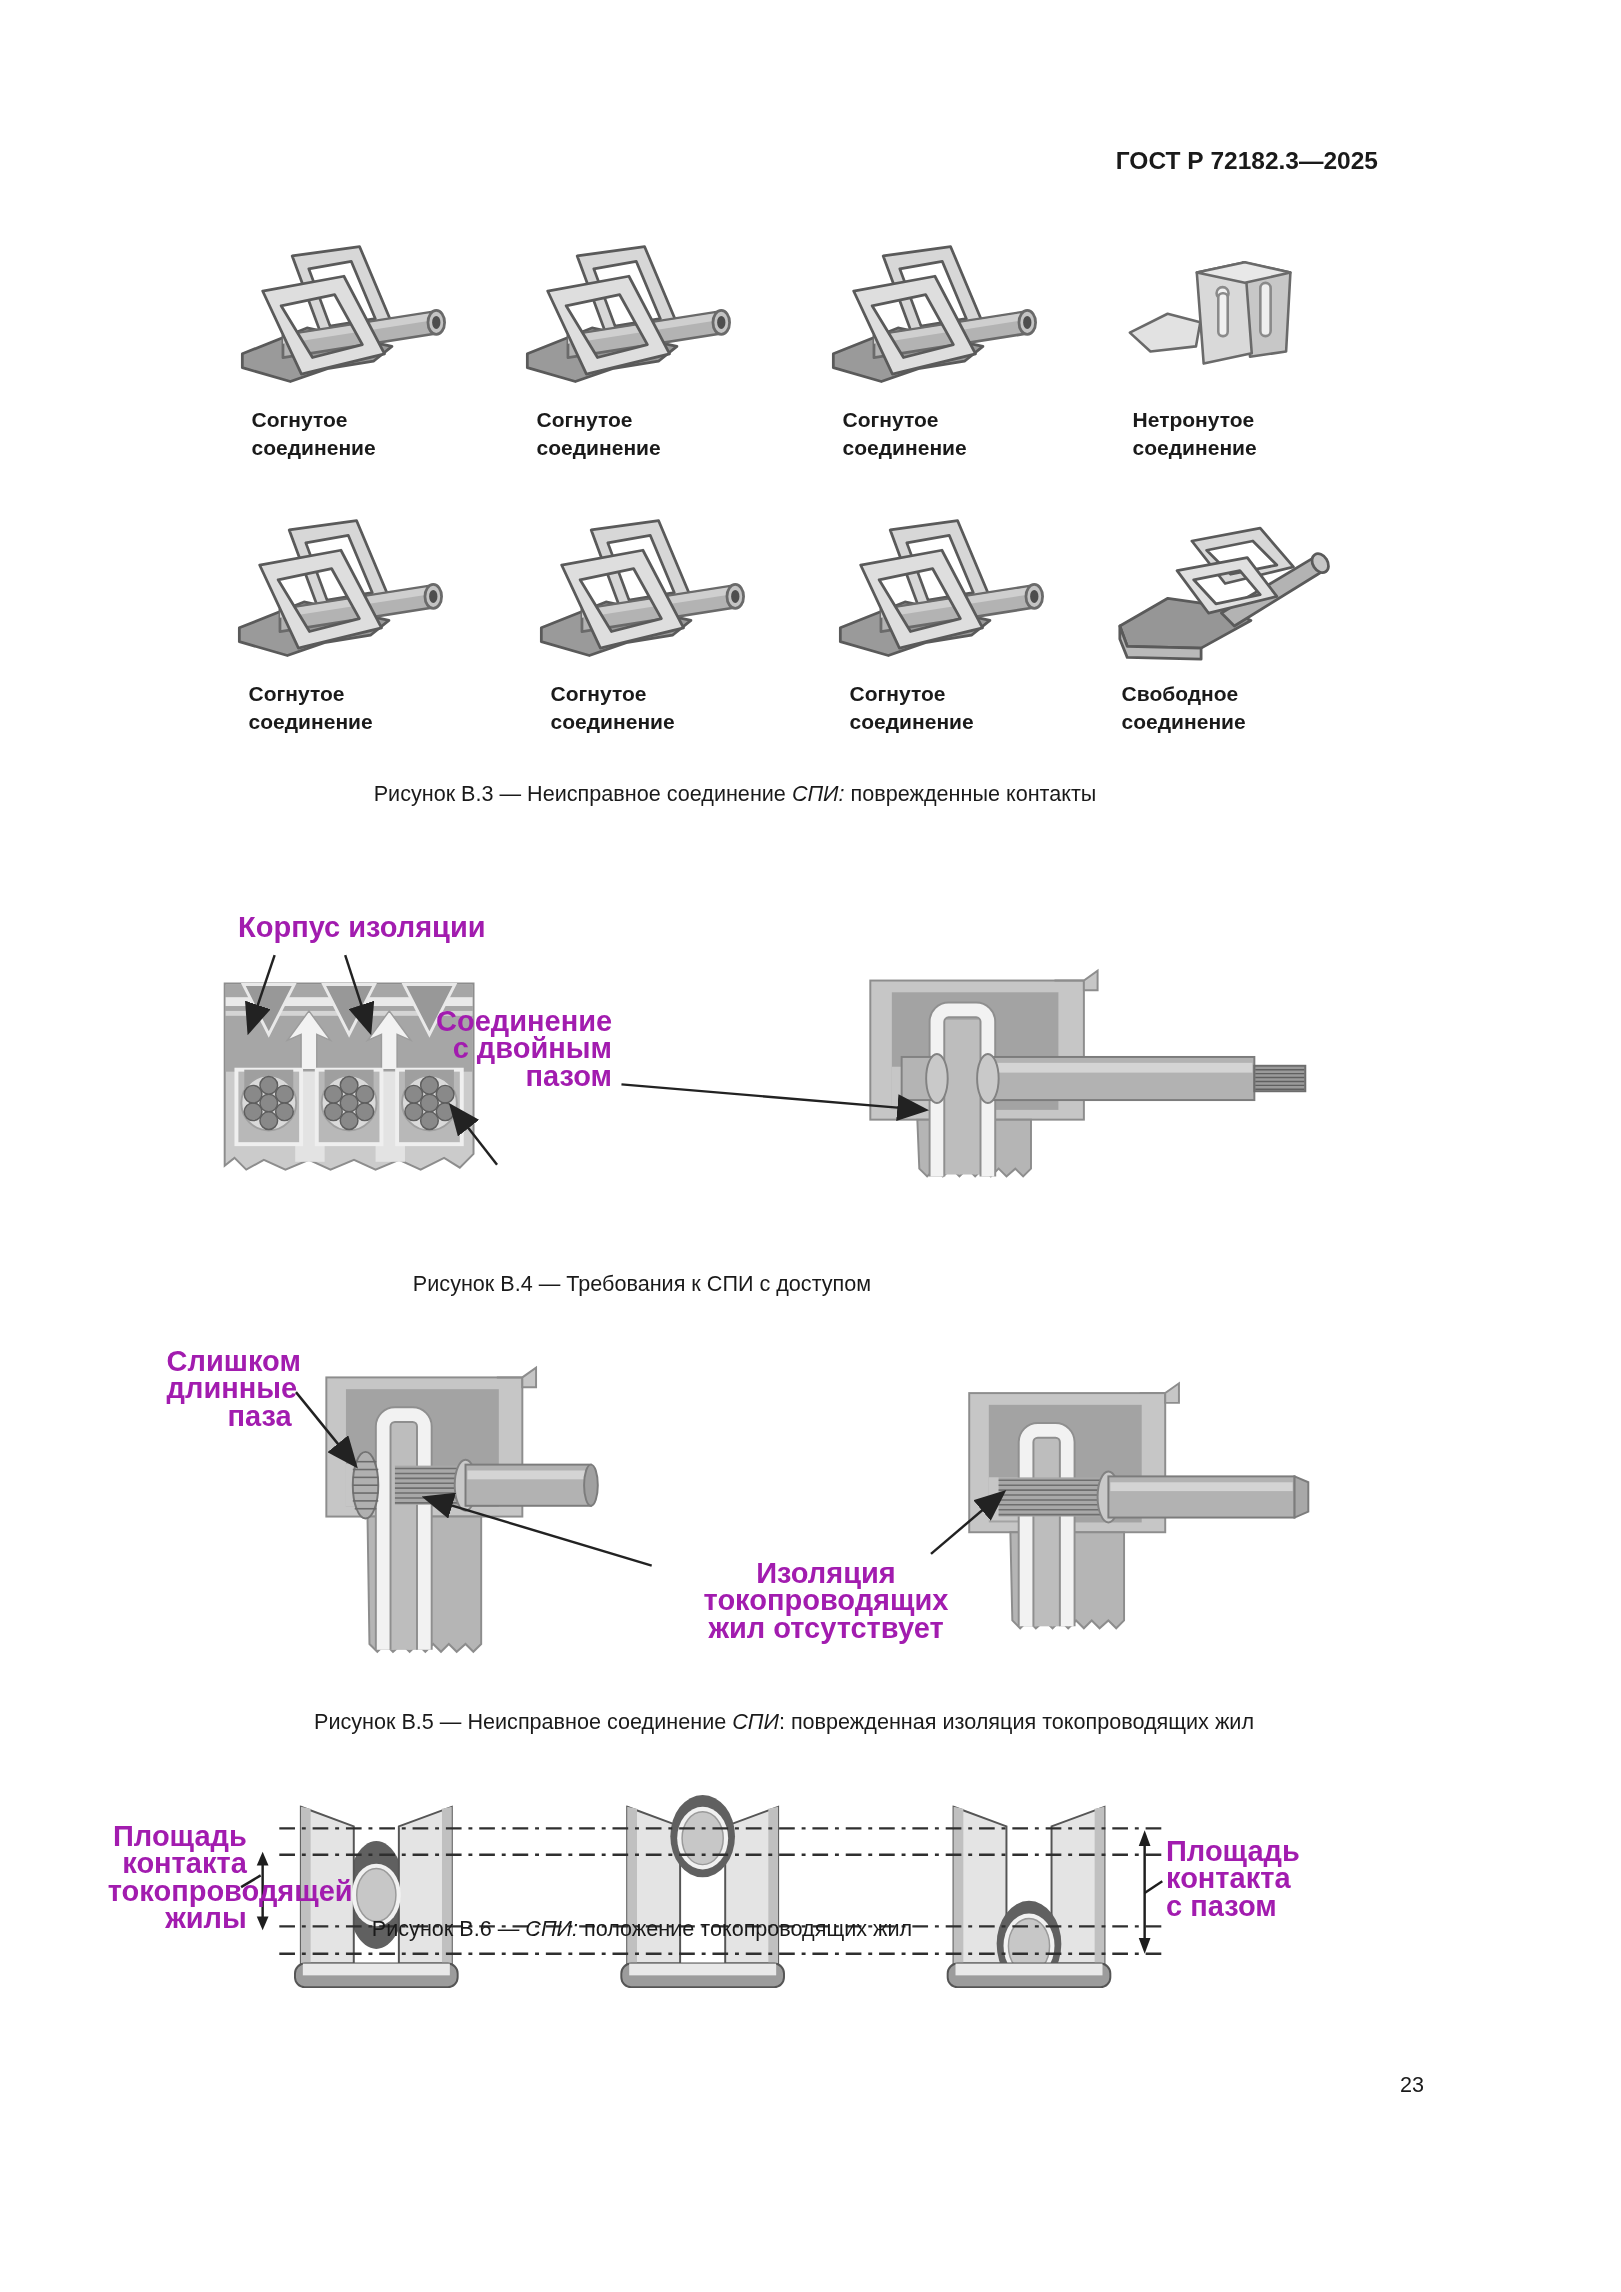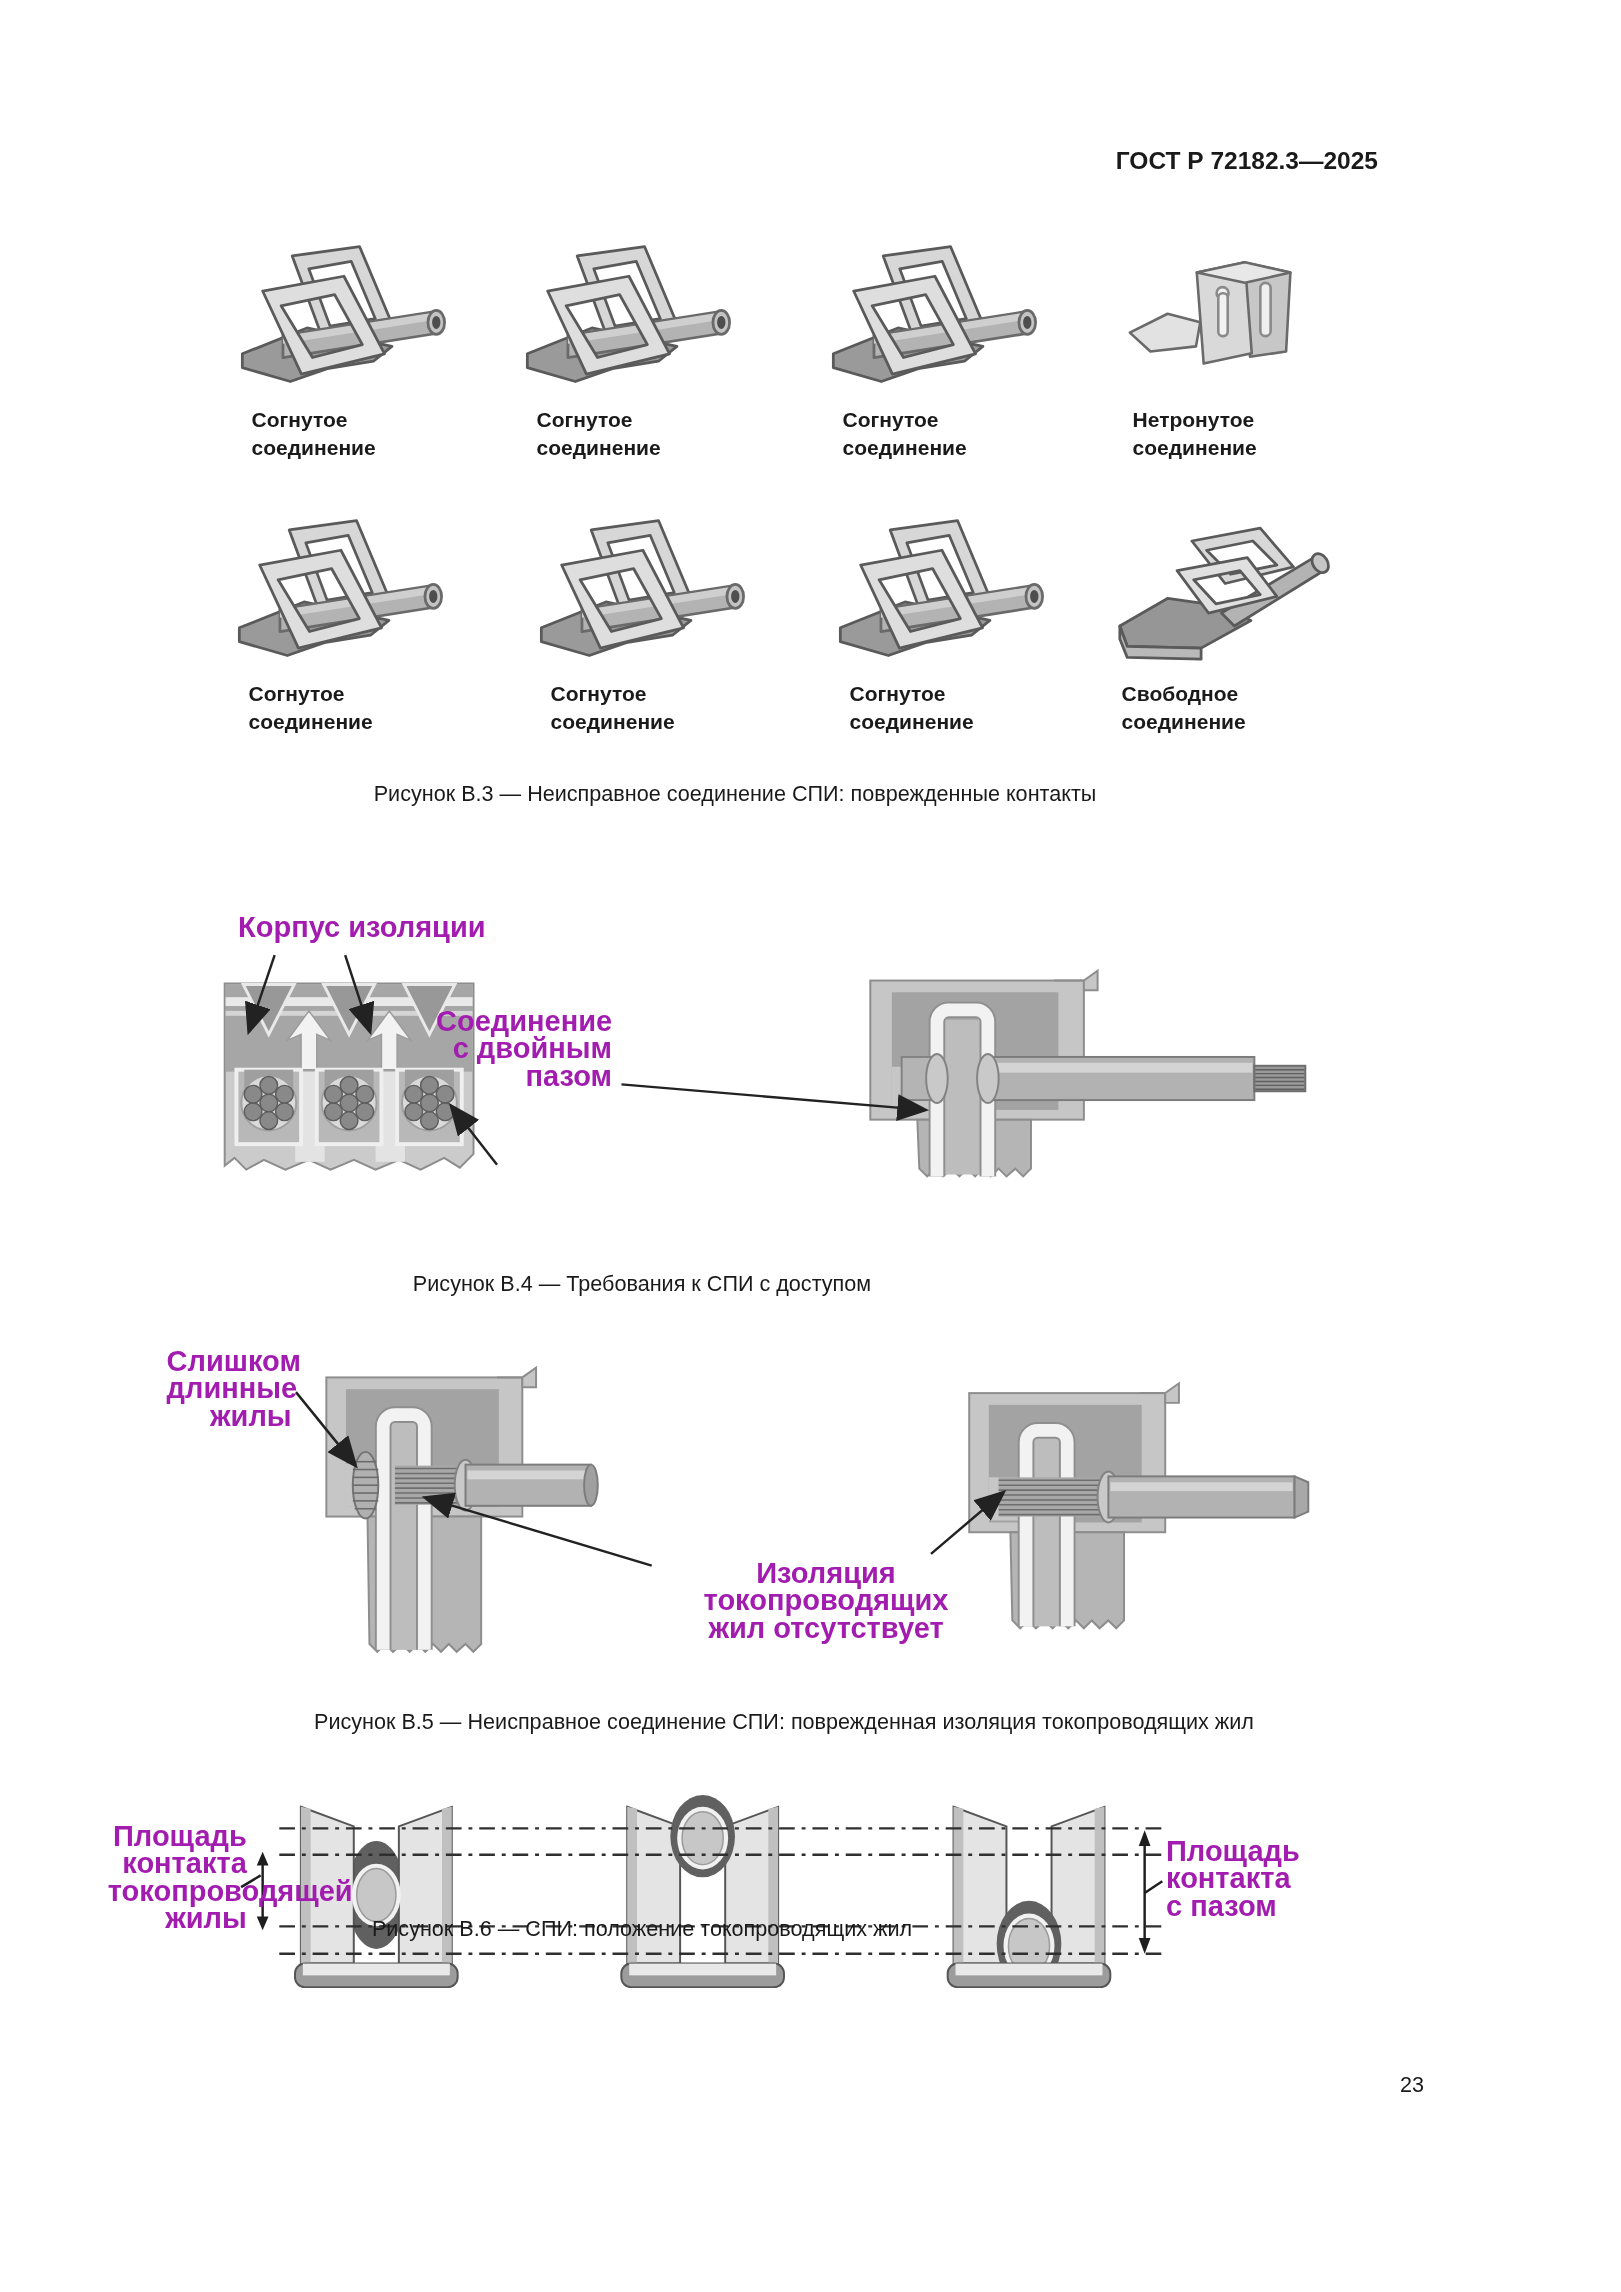--- a/index.html
+++ b/index.html
@@ -8,21 +8,21 @@
   .hdr{position:absolute;top:147px;right:243px;font-size:24.5px;font-weight:bold;white-space:nowrap;}
   .pagenum{position:absolute;top:2072px;left:1400px;font-size:21.6px;text-align:center;}
   .cell{position:absolute;}
   .cell .lbl3{font-size:21px;font-weight:bold;line-height:28px;white-space:pre-line;
               padding-left:21.6px;margin-top:5.9px;}
   .lbl{position:absolute;font-size:29px;font-weight:bold;line-height:27.4px;
        white-space:pre-line;color:#a21caf;}
   .lbl.r{text-align:right;}
   .lbl.c{text-align:center;margin-left:32px;}
   .caption{position:absolute;font-size:21.6px;white-space:nowrap;transform:translateX(-50%);}
-  .caption .it{}
+  .caption .it{font-style:italic;}
   .heading{position:absolute;font-size:22.5px;font-weight:bold;white-space:nowrap;
            transform:translateX(-50%);}
   .fig{position:absolute;}
   svg{display:block;}
 </style>
 </head>
 <body>
 
 <div class="page">
 
@@ -302,21 +302,21 @@
 
       <g stroke="#222" stroke-width="2.5">
         <line x1="152" y1="52" x2="212" y2="126" marker-end="url(#ah)"></line>
         <line x1="515" y1="229" x2="285" y2="160" marker-end="url(#ah)"></line>
         <line x1="800" y1="217" x2="873" y2="155" marker-end="url(#ah)"></line>
       </g>
     </svg>
 
     <div class="lbl r" style="left:19.6px;top:6.9px;width:125px">Слишком
 длинные
-жилы</div>
+паза</div>
     <div class="lbl c" style="left:493px;top:219px;width:308px">Изоляция токопроводящих
 жил отсутствует</div>
   </div>
 
   <div class="caption" style="left:784px;top:1709px">
     <span>Рисунок В.5 — Неисправное соединение </span><span class="it">СПИ</span><span>: поврежденная изоляция токопроводящих жил</span>
   </div>
 
   <div class="fig" style="left:98px;top:1789px;width:1323px;height:211px">
     <svg width="1323" height="211" viewBox="0 0 1350 215">

